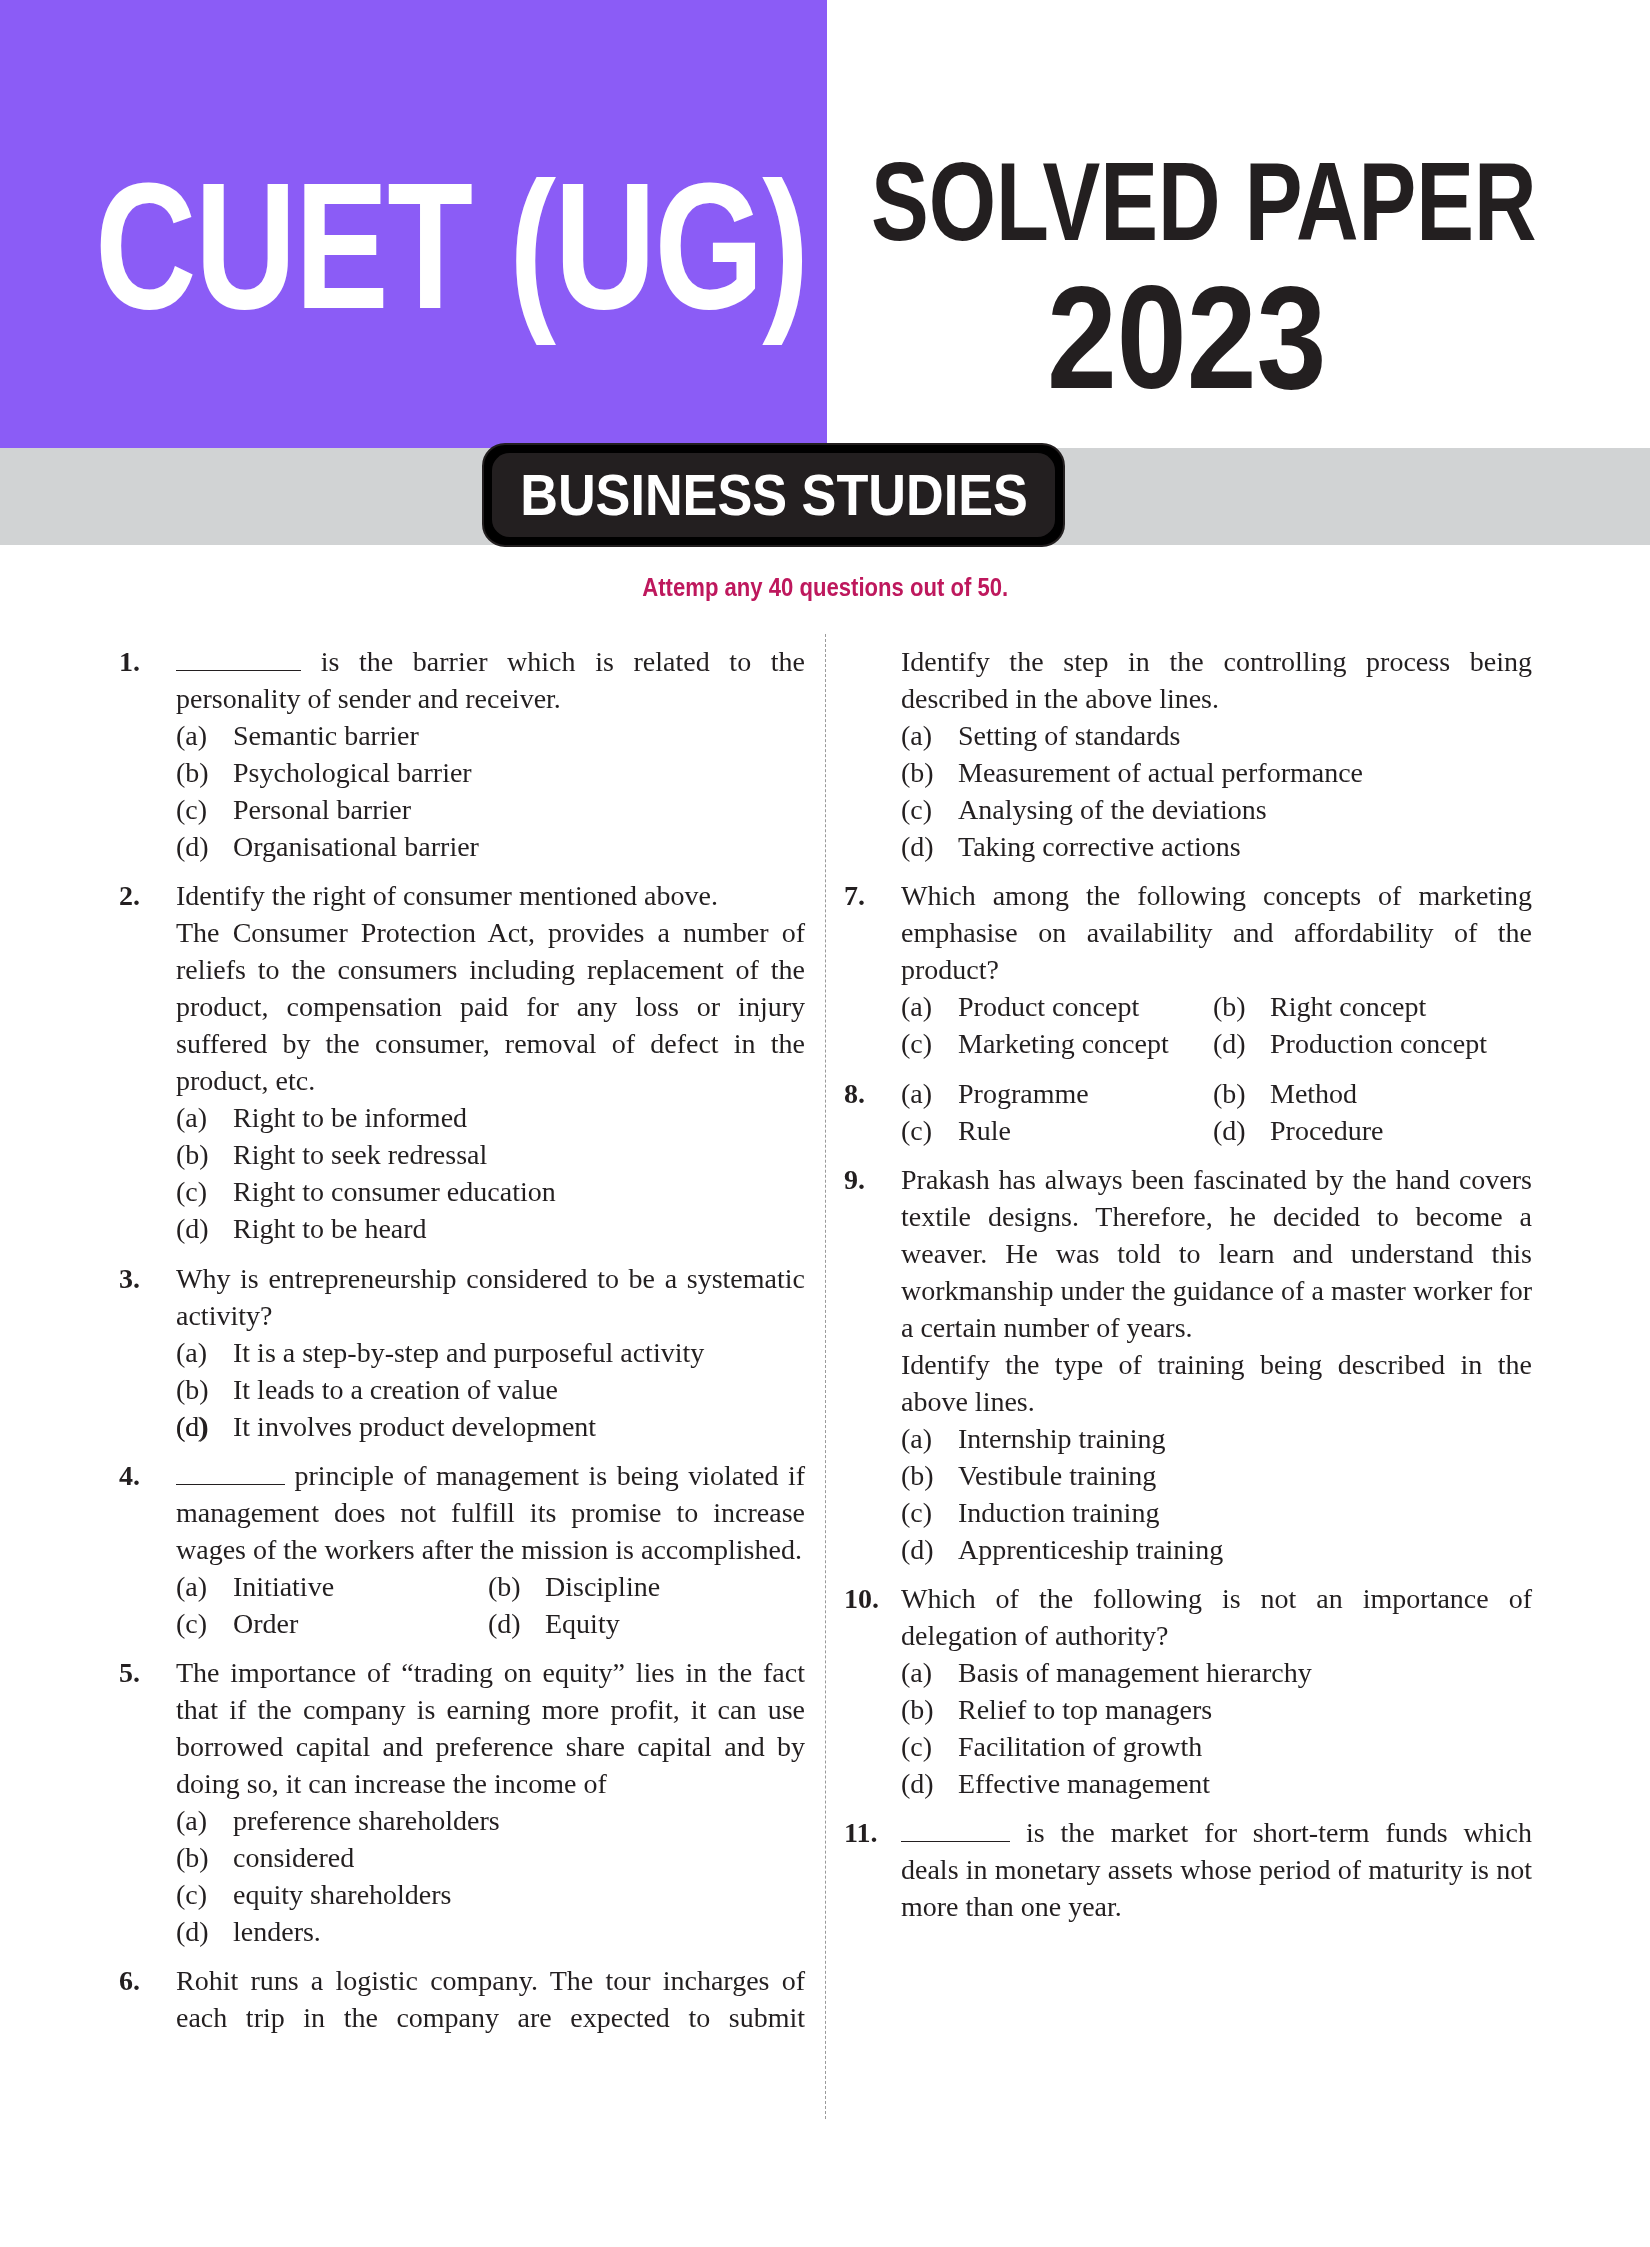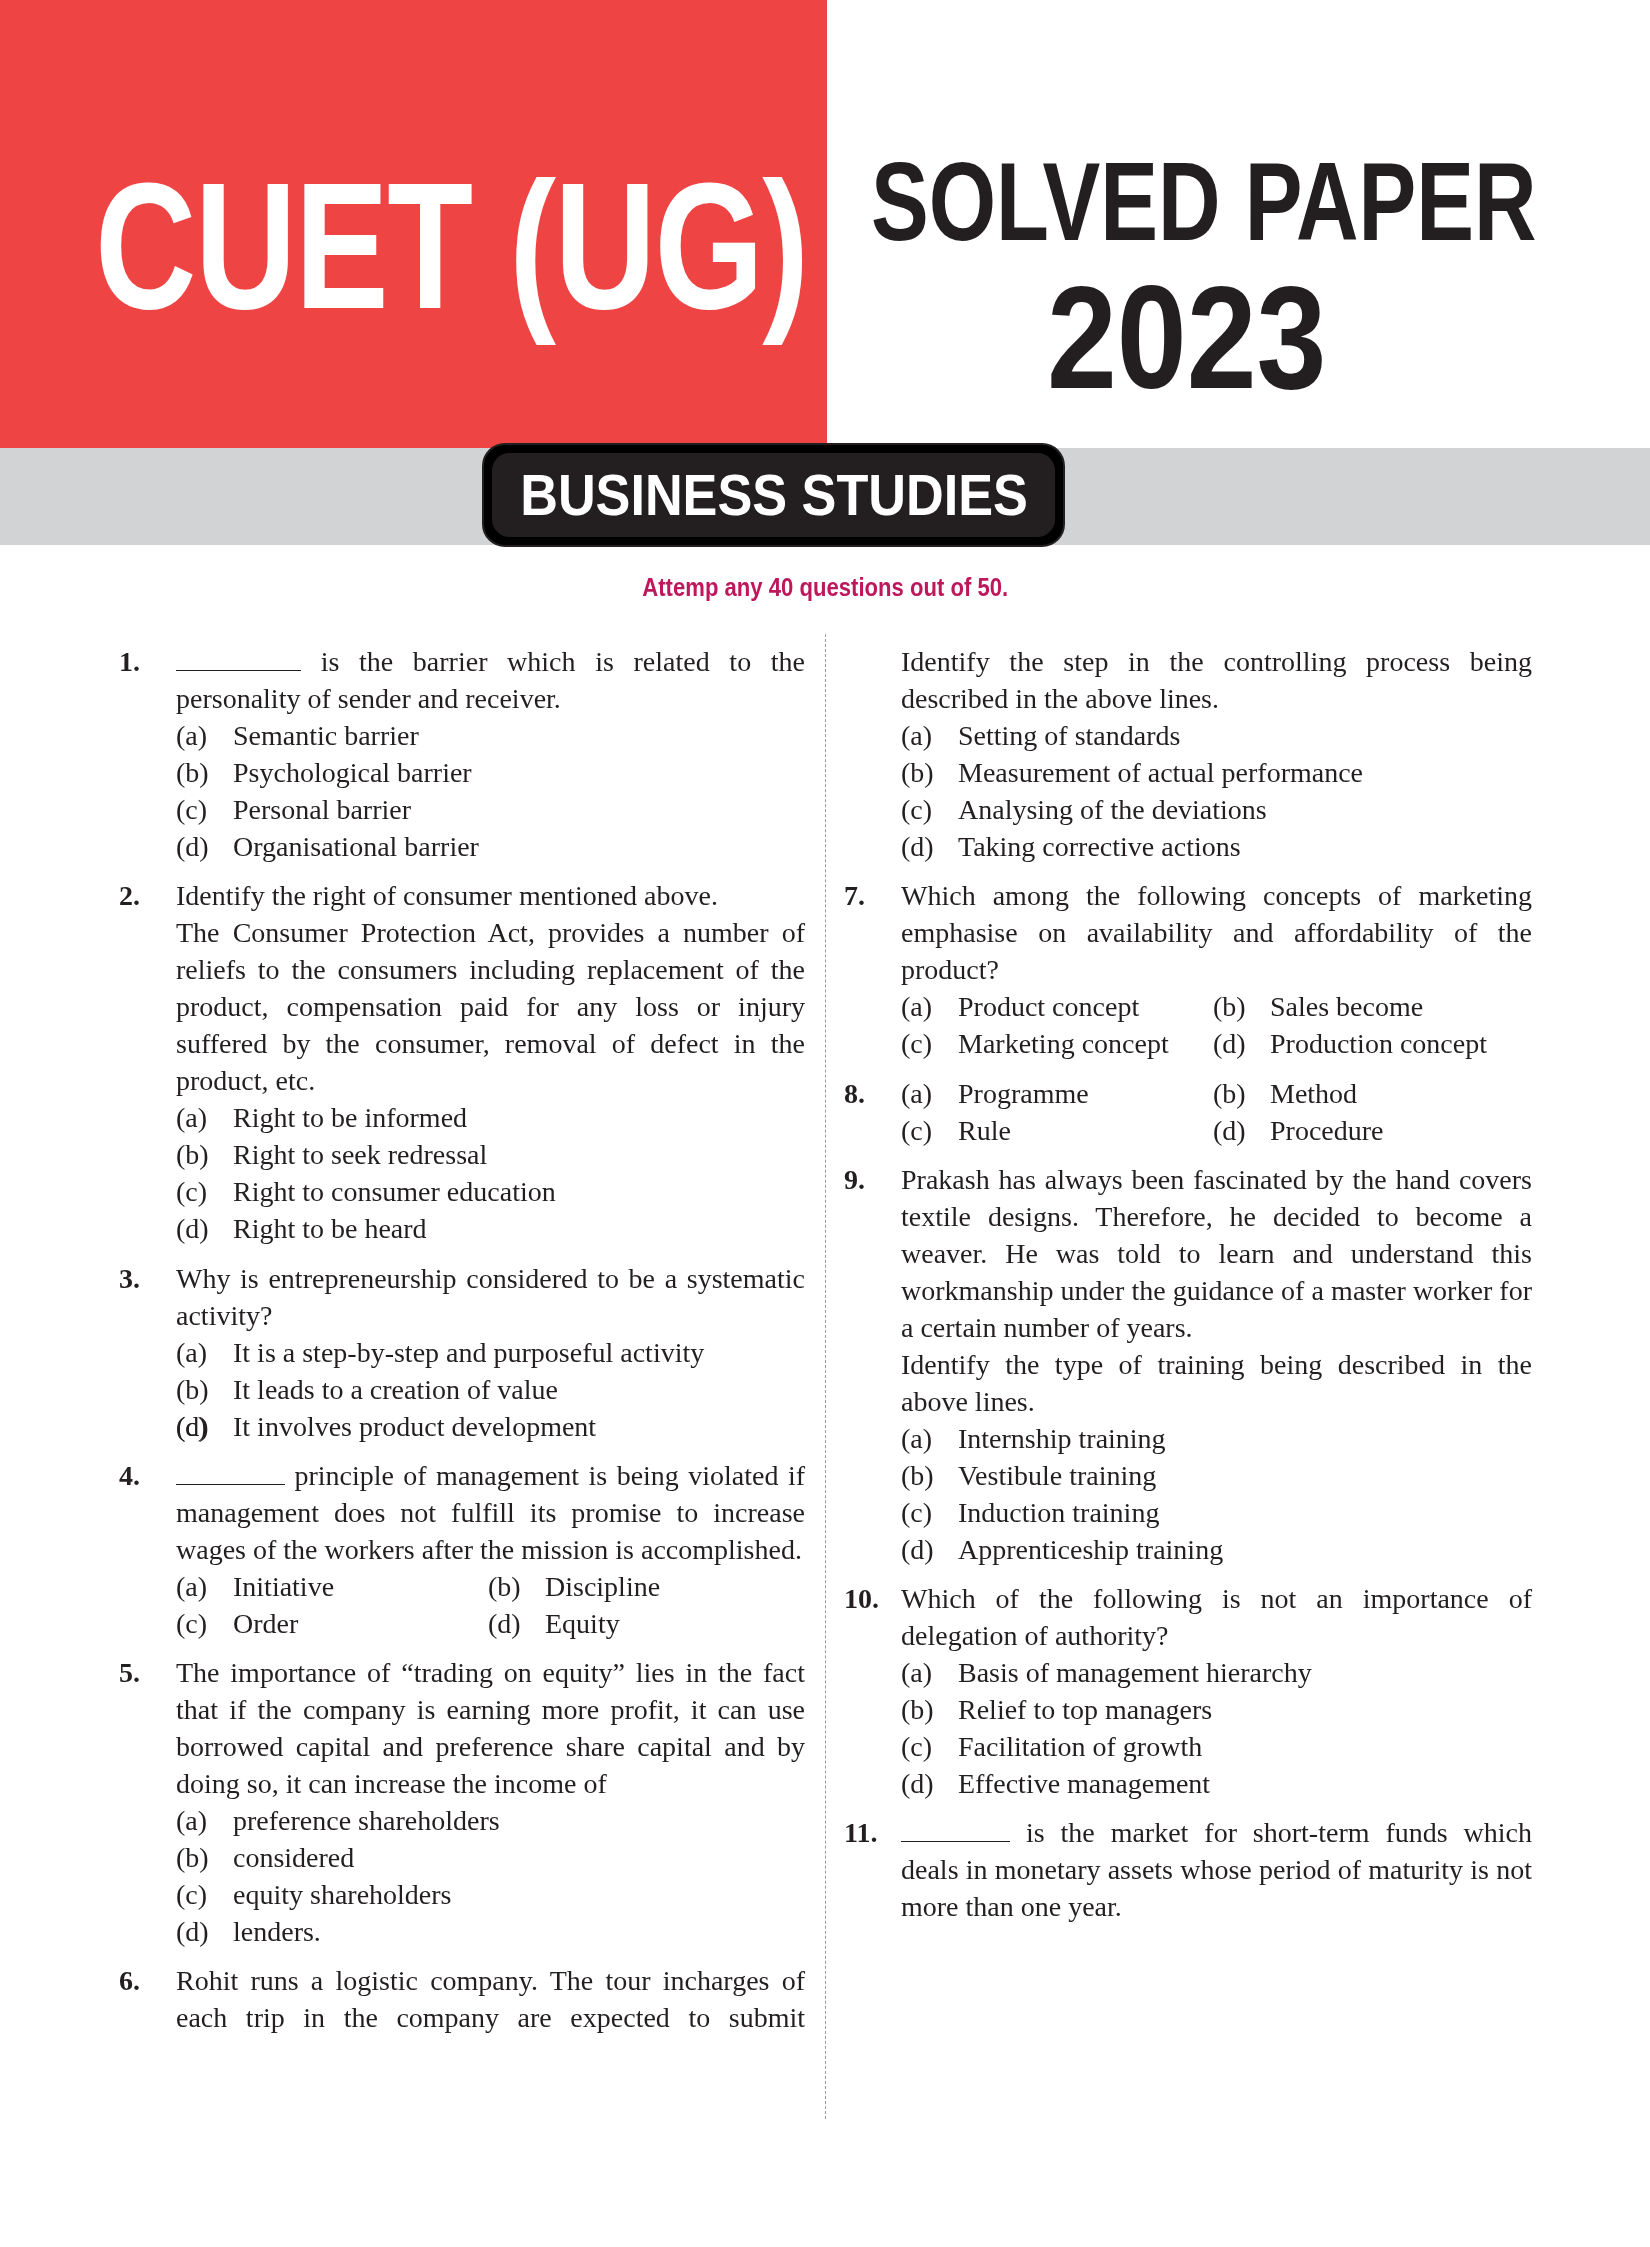--- a/index.html
+++ b/index.html
@@ -3,21 +3,21 @@
 <meta charset="utf-8">
 <style>
   html, body { margin: 0; padding: 0; }
   body {
     width: 1650px; height: 2247px; position: relative; overflow: hidden;
     background: #ffffff; color: #231f20;
     font-family: "Liberation Serif", serif;
   }
   .hdr-black {
     position: absolute; left: 0; top: 0; width: 827px; height: 448px;
-    background: #ef4444;
+    background: #8b5cf6;
     text-decoration: underline;
   }
   .hdr-black .cuet {
     position: absolute; left: 95px; top: 156px;
     font-family: "Liberation Sans", sans-serif; font-weight: bold;
     color: #ffffff; font-size: 180px; line-height: 1;
     transform: scaleX(0.78); transform-origin: left top;
     letter-spacing: -1.8px; white-space: nowrap;
   }
   .solved {
@@ -198,21 +198,21 @@
     </ul>
   </div>
 
   <div class="q">
     <span class="num">7.</span>
     <div class="stem">
       <p>Which among the following concepts of marketing emphasise on availability and affordability of the product?</p>
     </div>
     <ul class="opts grid wide">
       <li class="opt"><span class="lbl">(a)</span><span>Product concept</span></li>
-      <li class="opt"><span class="lbl">(b)</span><span>Sales become</span></li>
+      <li class="opt"><span class="lbl">(b)</span><span>Right concept</span></li>
       <li class="opt"><span class="lbl">(c)</span><span>Marketing concept</span></li>
       <li class="opt"><span class="lbl">(d)</span><span>Production concept</span></li>
     </ul>
   </div>
 
   <div class="q">
     <span class="num">8.</span>
     <ul class="opts grid wide">
       <li class="opt"><span class="lbl">(a)</span><span>Programme</span></li>
       <li class="opt"><span class="lbl">(b)</span><span>Method</span></li>

